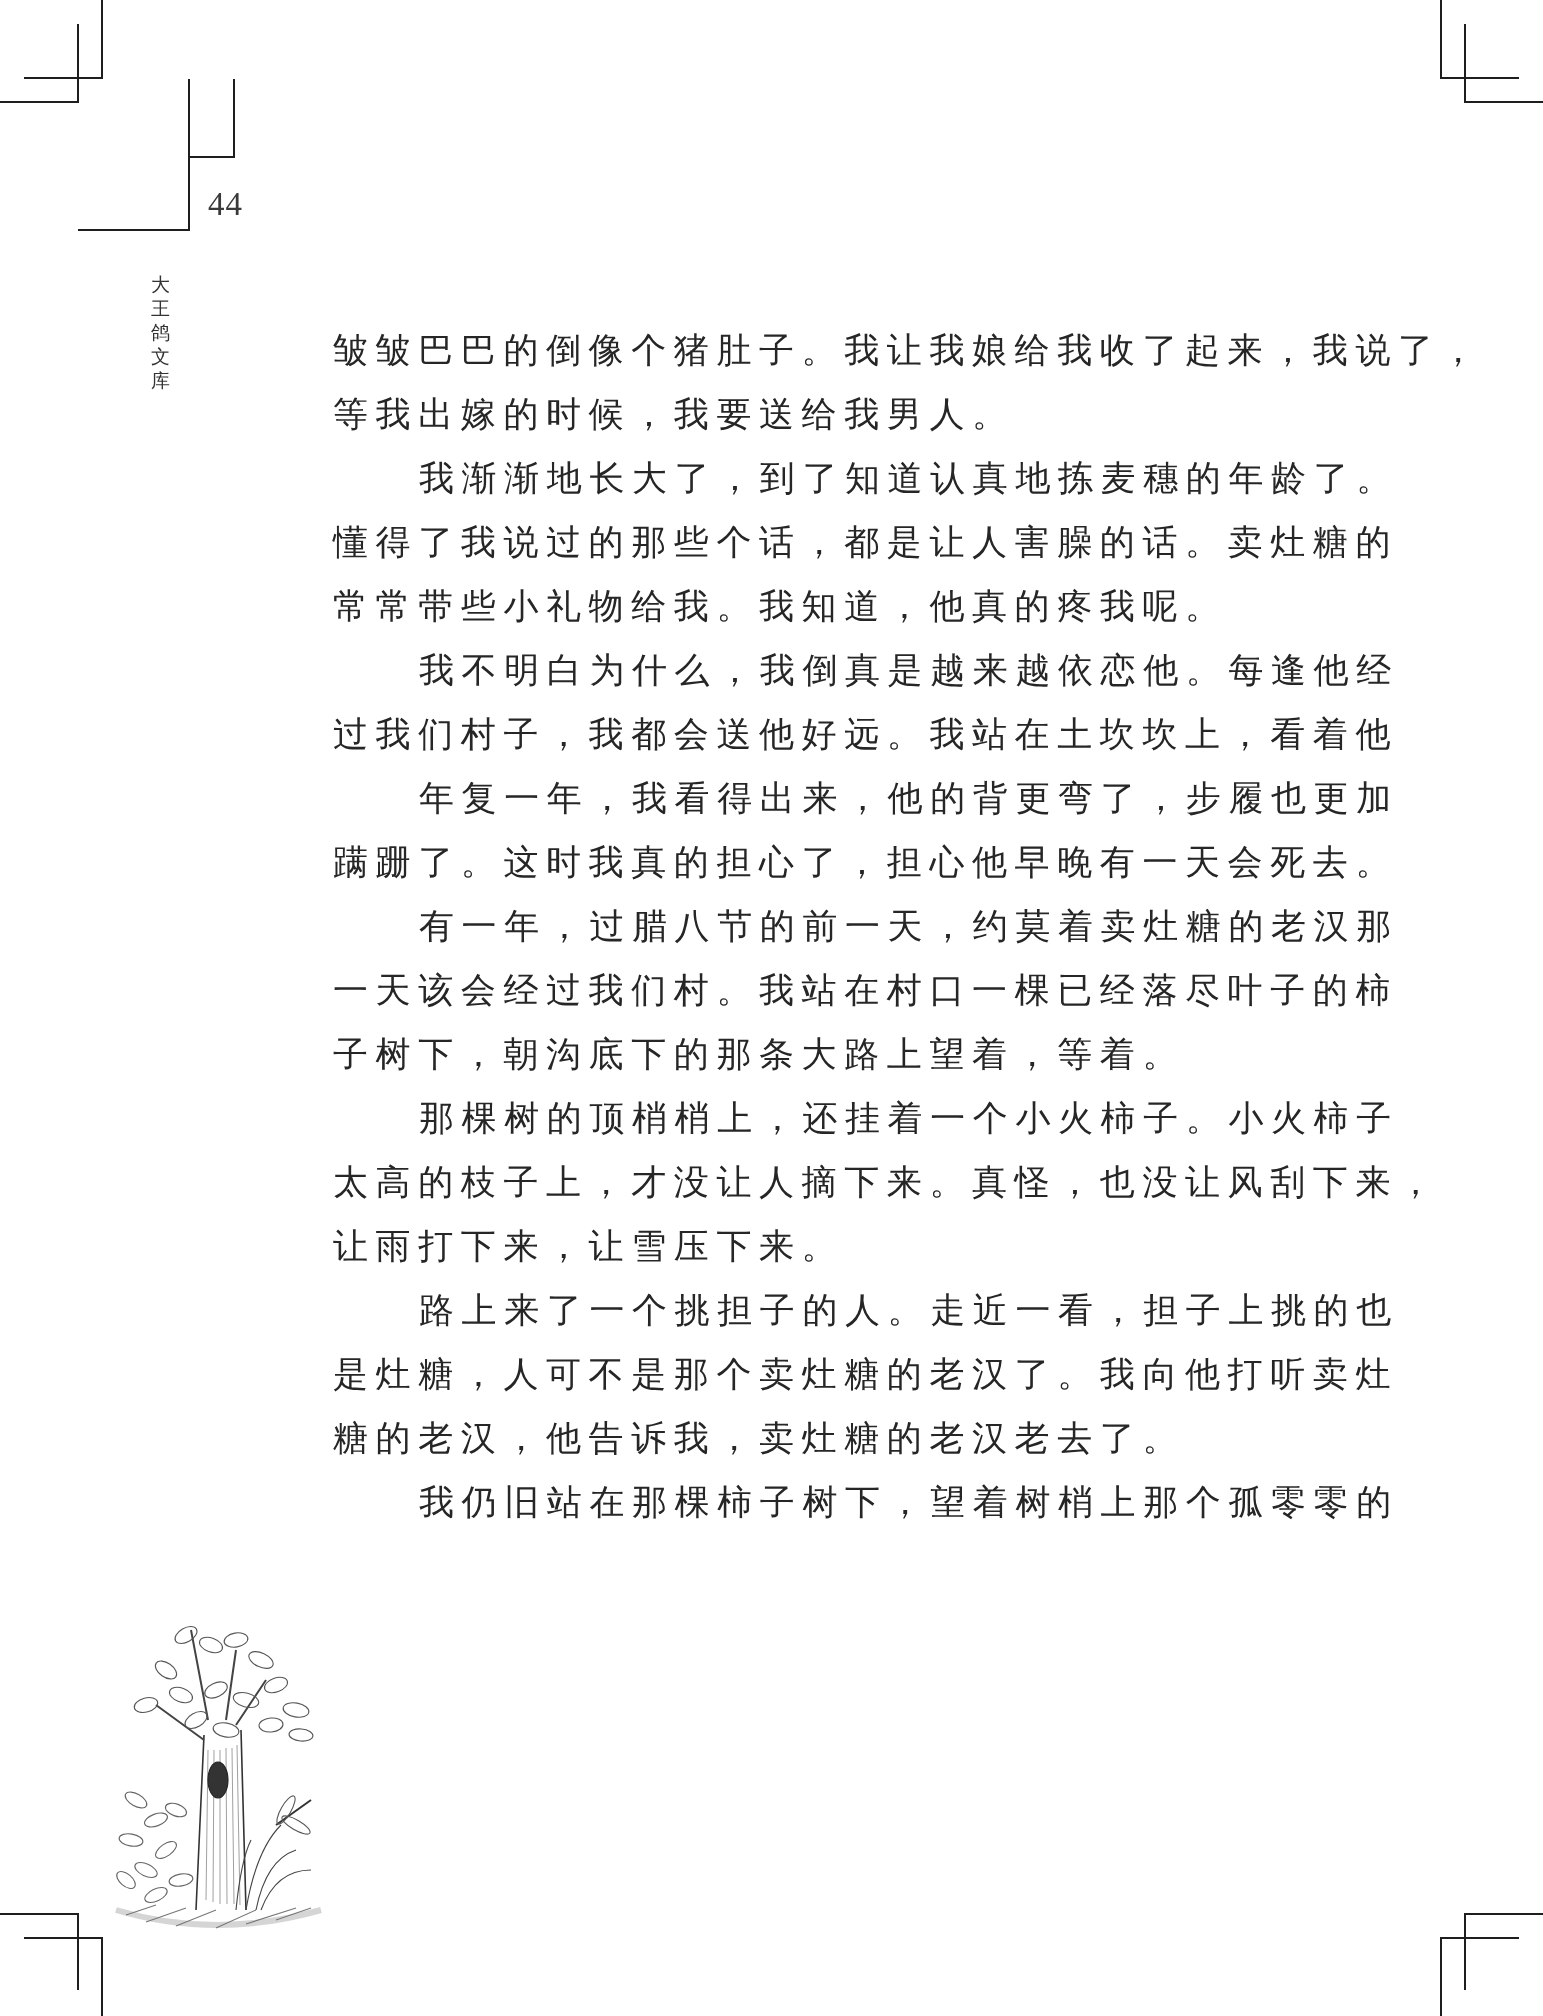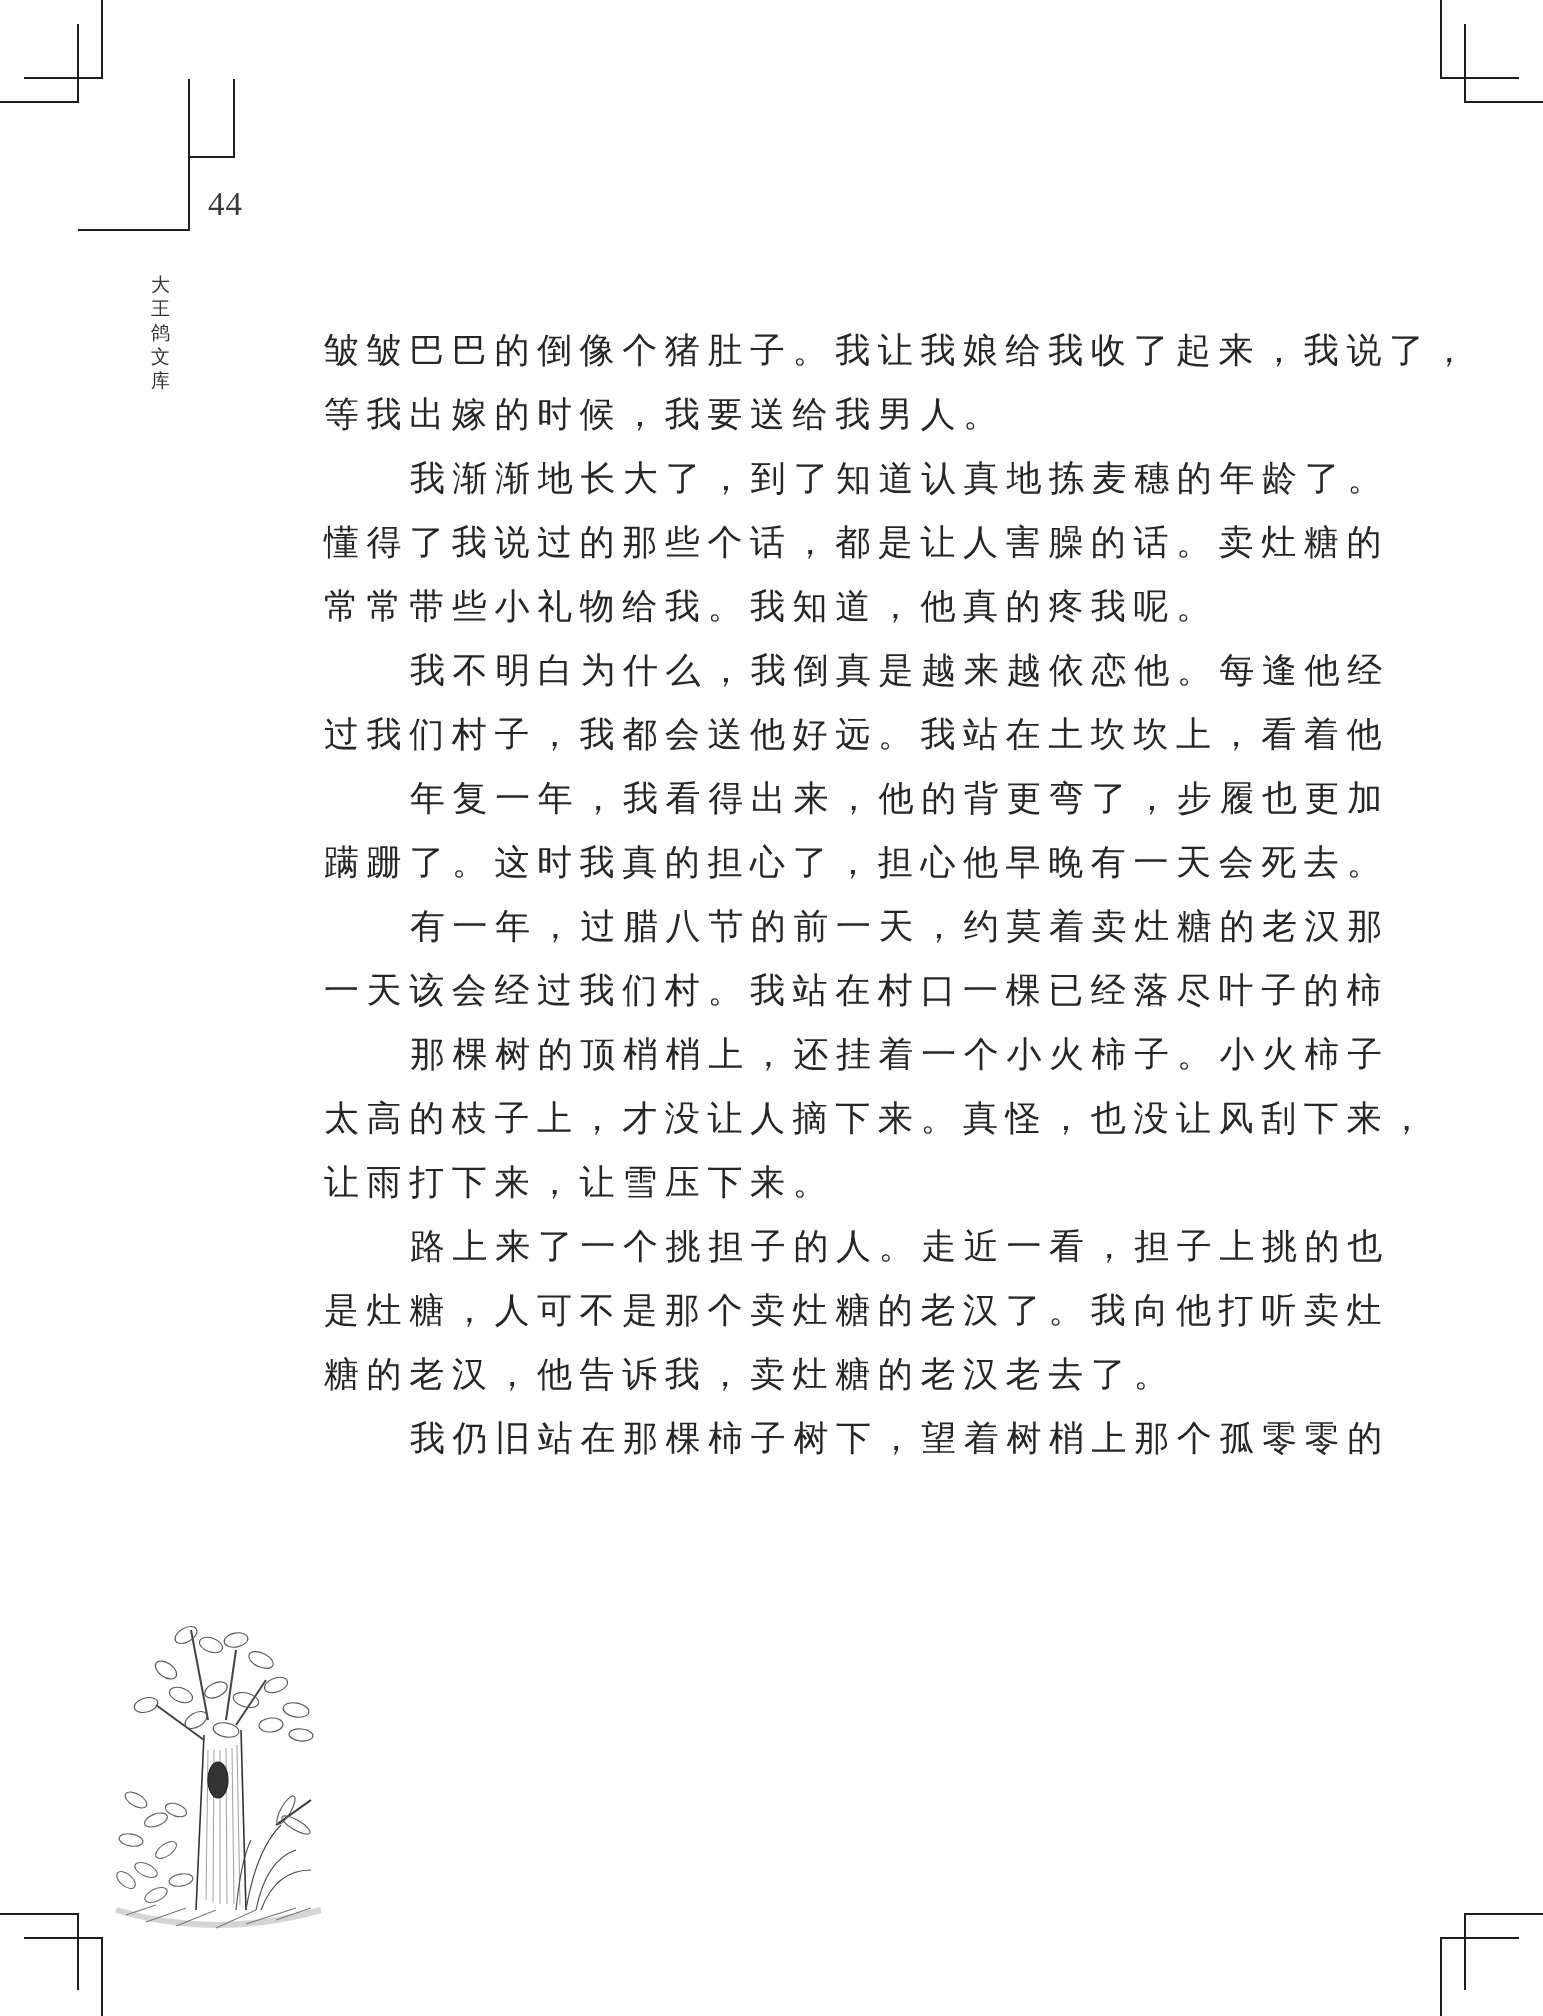--- a/index.html
+++ b/index.html
@@ -15,21 +15,21 @@
     position: absolute; left: 208px; top: 186px;
     font-family: Liberation Serif, serif;
     font-size: 33px; color: #3a3a3a; letter-spacing: 1px;
   }
   .series-title {
     position: absolute; left: 146px; top: 272px;
     width: 24px; font-size: 19px; line-height: 24px; color: #333;
     text-align: right; word-break: break-all;
   }
   .body-text {
-    position: absolute; left: 324px; top: 318px; width: 862px;
+    position: absolute; left: 333px; top: 318px; width: 862px;
   }
   .line {
     display: block; height: 64px; line-height: 64px;
     font-size: 35px; white-space: nowrap; color: #262626;
     letter-spacing: 7.6px;
   }
   .line.indent { padding-left: 86px; text-align: right; }
   .illustration { position: absolute; left: 96px; top: 1610px; width: 240px; height: 330px; }
 </style>
 </head>
@@ -70,20 +70,21 @@
     <span class="line">等我出嫁的时候，我要送给我男人。</span>
     <span class="line indent">我渐渐地长大了，到了知道认真地拣麦穗的年龄了。</span>
     <span class="line">懂得了我说过的那些个话，都是让人害臊的话。卖灶糖的</span>
     <span class="line">常常带些小礼物给我。我知道，他真的疼我呢。</span>
     <span class="line indent">我不明白为什么，我倒真是越来越依恋他。每逢他经</span>
     <span class="line">过我们村子，我都会送他好远。我站在土坎坎上，看着他</span>
     <span class="line indent">年复一年，我看得出来，他的背更弯了，步履也更加</span>
     <span class="line">蹒跚了。这时我真的担心了，担心他早晚有一天会死去。</span>
     <span class="line indent">有一年，过腊八节的前一天，约莫着卖灶糖的老汉那</span>
     <span class="line">一天该会经过我们村。我站在村口一棵已经落尽叶子的柿</span>
+    <span class="line">子树下，朝沟底下的那条大路上望着，等着。</span>
     <span class="line indent">那棵树的顶梢梢上，还挂着一个小火柿子。小火柿子</span>
     <span class="line">太高的枝子上，才没让人摘下来。真怪，也没让风刮下来，</span>
     <span class="line">让雨打下来，让雪压下来。</span>
     <span class="line indent">路上来了一个挑担子的人。走近一看，担子上挑的也</span>
     <span class="line">是灶糖，人可不是那个卖灶糖的老汉了。我向他打听卖灶</span>
     <span class="line">糖的老汉，他告诉我，卖灶糖的老汉老去了。</span>
     <span class="line indent">我仍旧站在那棵柿子树下，望着树梢上那个孤零零的</span>
   </div>
 
 <svg class="illustration" viewBox="0 0 240 330" xmlns="http://www.w3.org/2000/svg">

